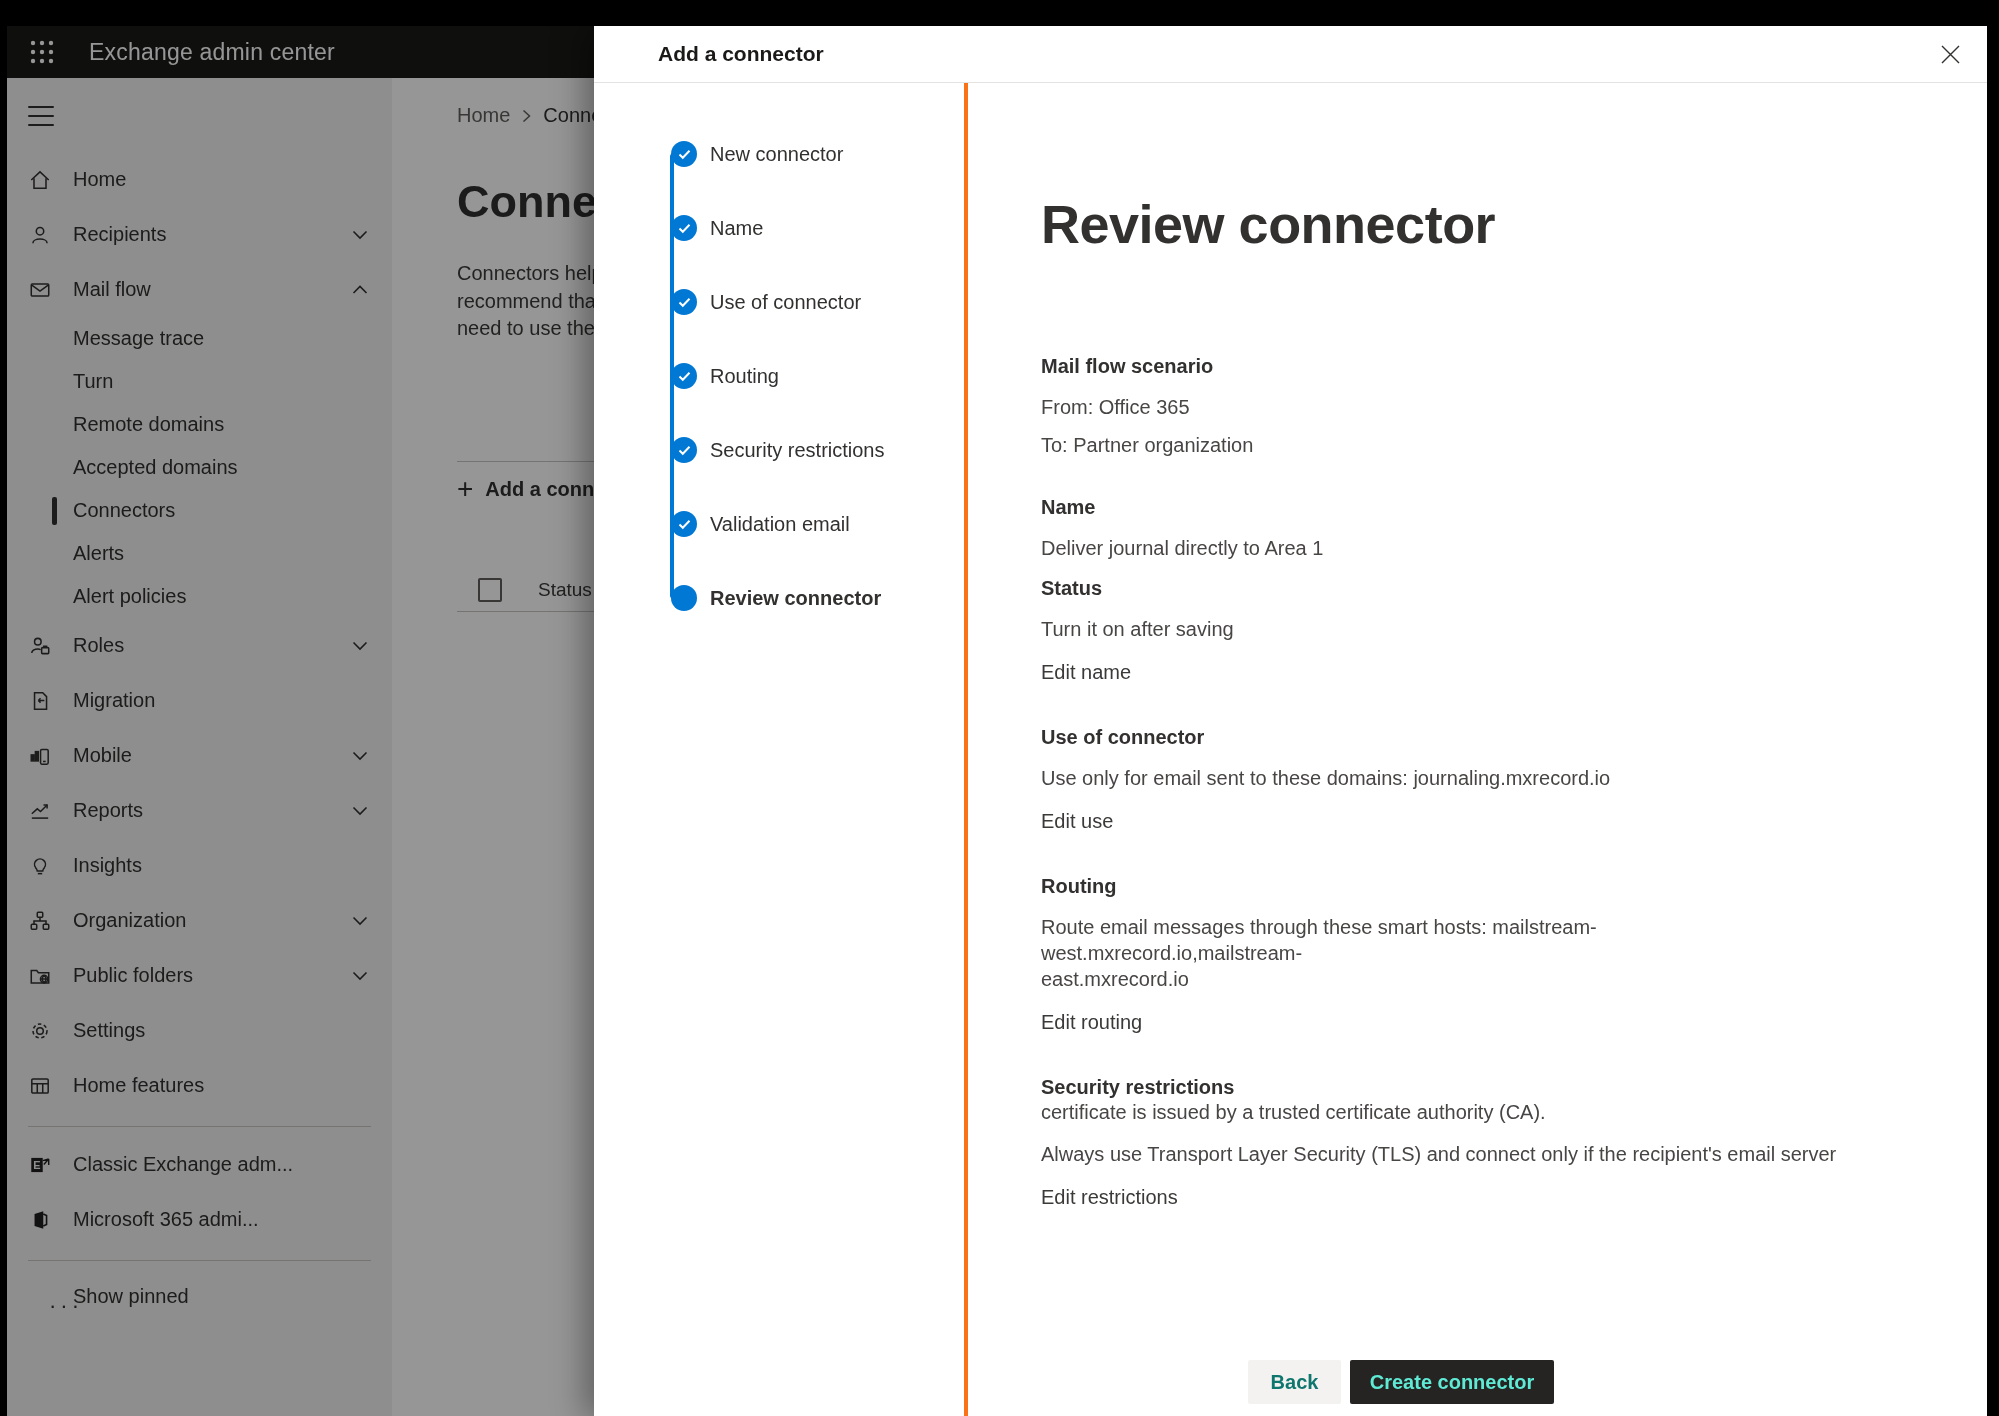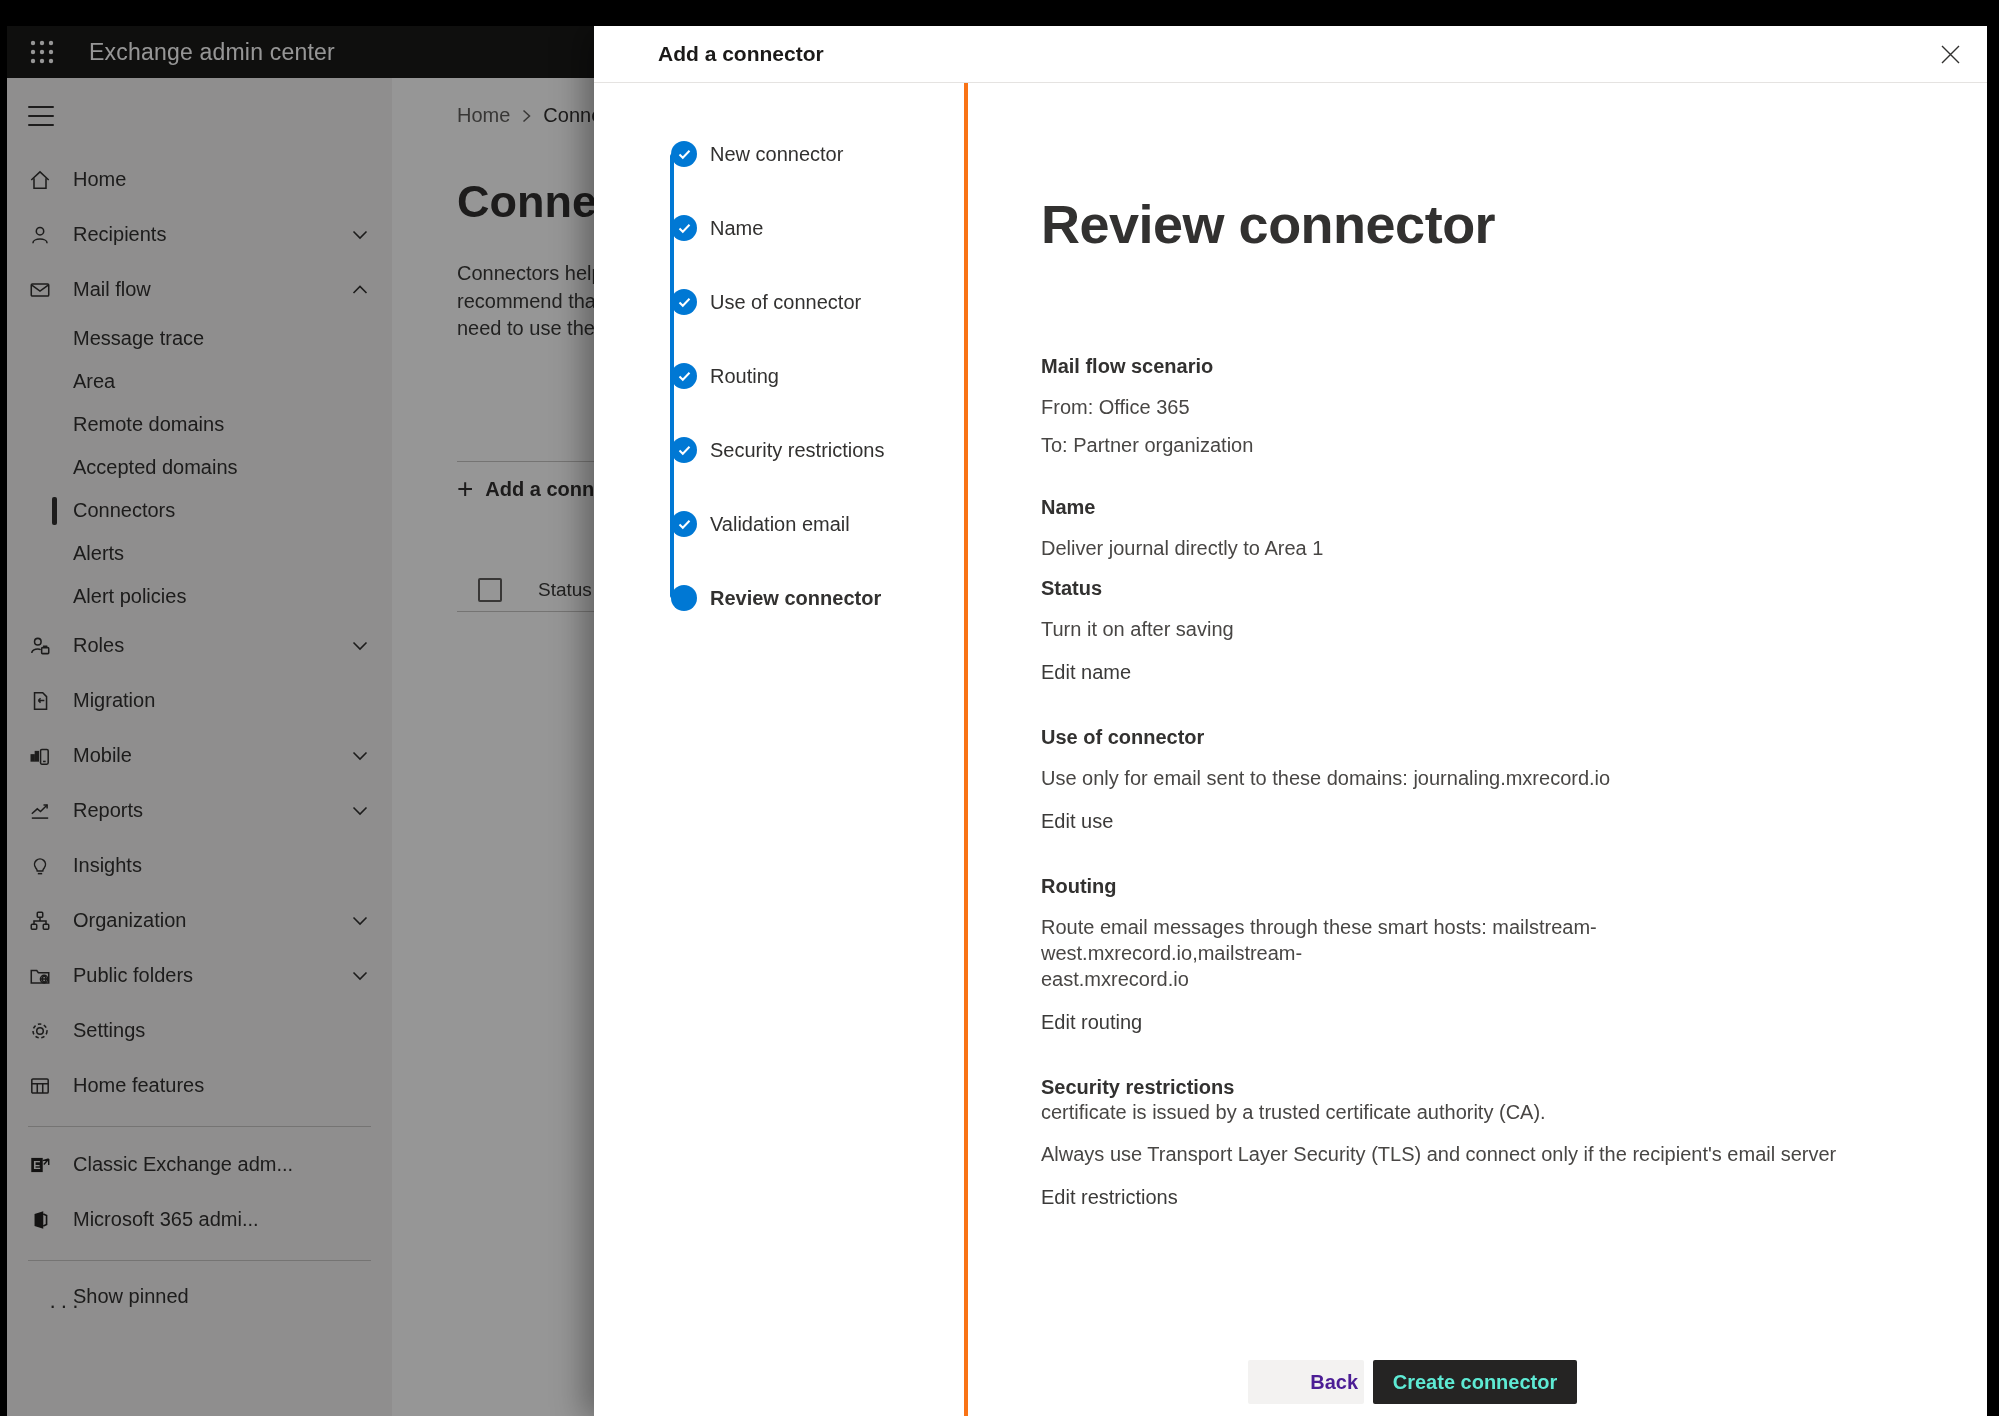--- a/index.html
+++ b/index.html
@@ -72,21 +72,21 @@
   .sec-h.first{margin-top:100px;}
   .sec-h.group{margin-top:38px;}
   .sec-h.tight{margin-top:16px;}
   .ln{margin:16px 0 0;font-size:20px;line-height:26px;color:#484644;max-width:800px;}
   .ln.cont{margin-top:0;}
   .edit{display:block;margin-top:19px;font-size:20px;color:#3b3a39;text-decoration:none;cursor:pointer;width:max-content;}
 
   
   .dlg-footer{position:absolute;left:654px;bottom:14px;display:flex;gap:9px;}
   .btn{height:44px;border:none;font-family:"Liberation Sans",sans-serif;font-size:20px;font-weight:700;border-radius:2px;cursor:pointer;}
-  .btn.back{width:116px;background:#f3f2f1;color:#4c1d95;text-align:right;}
+  .btn.back{width:93px;background:#f3f2f1;color:#0f766e;}
   .btn.create{width:204px;background:#252423;color:#5eead4;}
 
   svg{display:block;}
 </style>
 </head>
 <body>
 
 <div class="screen">
 
   <div class="topbar">
@@ -143,21 +143,21 @@
           <span class="nlabel">Mail flow</span>
           <svg class="chev" viewBox="0 0 16 10" fill="none" stroke="#323130" stroke-width="1.6">
               <path d="M1.5 8 L8 1.5 L14.5 8"></path>
             </svg>
         </div>
 
         <div class="nav-item sub">
             <span class="nlabel">Message trace</span>
           </div>
         <div class="nav-item sub">
-            <span class="nlabel">Area</span>
+            <span class="nlabel">Turn</span>
           </div>
         <div class="nav-item sub">
             <span class="nlabel">Remote domains</span>
           </div>
         <div class="nav-item sub">
             <span class="nlabel">Accepted domains</span>
           </div>
         <div class="nav-item sub">
           <span class="selbar"></span>
           <span class="nlabel">Connectors</span>

